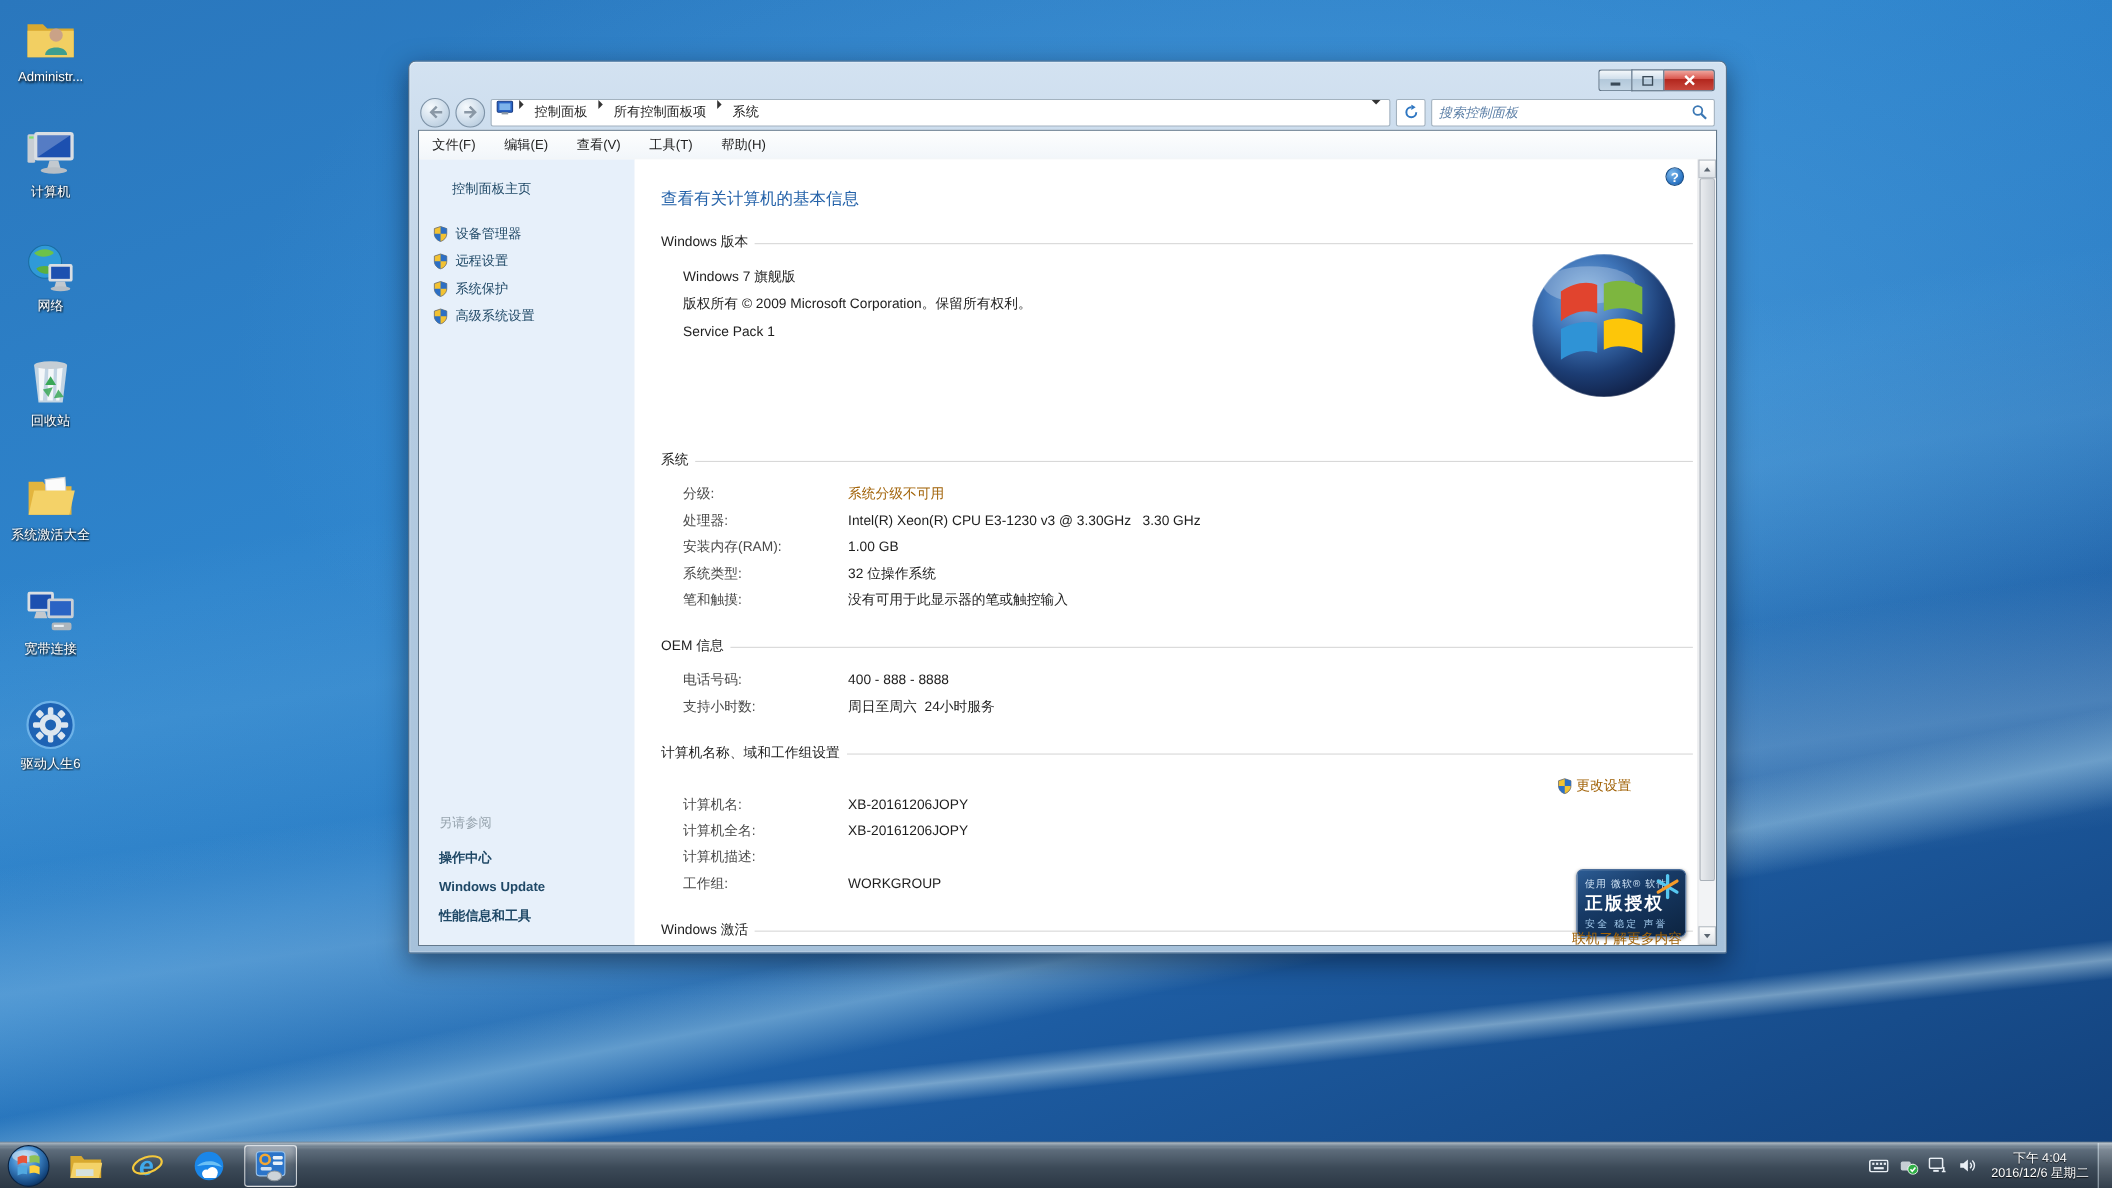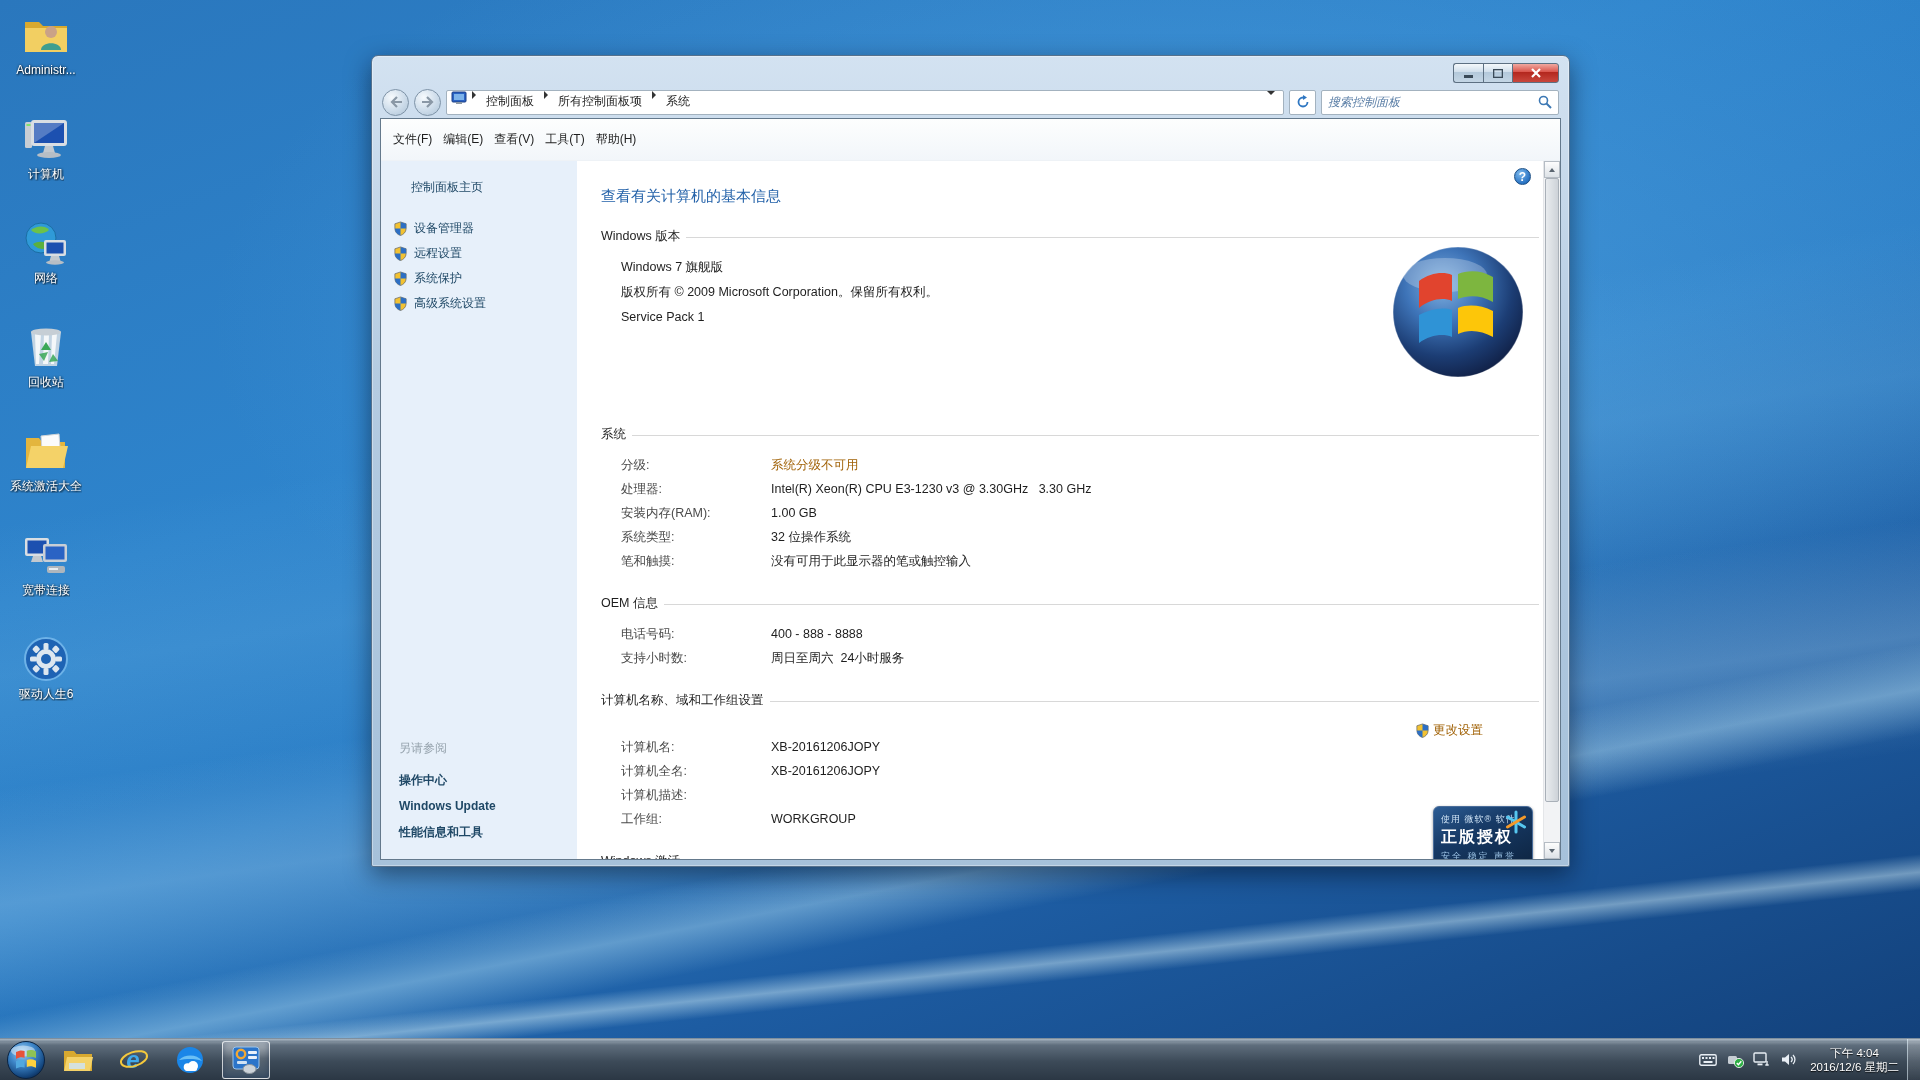--- a/index.html
+++ b/index.html
@@ -52,29 +52,29 @@
     display:flex; align-items:center; justify-content:center; cursor:pointer; }
   .crumb-box { flex:1; height:25px; background:#fff; border:1px solid #a3b2bf; border-radius:2px;
     display:flex; align-items:flex-start; padding:0 4px; }
   .crumb-arrow { width:0; height:0; border-left:4px solid #333; border-top:4px solid transparent;
     border-bottom:4px solid transparent; margin:0 5px; }
   .crumb { font-size:12px; color:#1e1e1e; padding:2px 5px; cursor:pointer; white-space:nowrap; }
   .crumb-dd { margin-left:auto; width:16px; display:flex; justify-content:center; cursor:pointer; }
   .dd-tri { width:0; height:0; border-top:4px solid #333; border-left:4px solid transparent; border-right:4px solid transparent; }
   .refresh-btn { width:27px; height:25px; background:#fff; border:1px solid #a3b2bf; border-radius:2px;
     display:flex; align-items:center; justify-content:center; cursor:pointer; flex:0 0 auto; }
-  .search-box { width:238px; height:25px; background:#fff; border:1px solid #a3b2bf; border-radius:2px;
+  .search-box { width:258px; height:25px; background:#fff; border:1px solid #a3b2bf; border-radius:2px;
     display:flex; align-items:center; padding:0 6px; flex:0 0 auto; }
   .search-box input { flex:1; border:none; outline:none; font-size:12px; font-style:italic; color:#33516e;
     font-family:"Liberation Sans","DejaVu Sans",sans-serif; }
   .search-box input::placeholder { color:#5a7ea6; font-style:italic; }
 
   .client { height:742px; background:#fff; border:1px solid #64798c; display:flex; flex-direction:column; }
-  .menubar { height:42px; background:linear-gradient(#fdfefe,#f2f6fa); display:flex; align-items:center;
-    padding-left:12px; gap:11px; border-bottom:1px solid #eef2f6; }
+  .menubar { height:26px; background:linear-gradient(#fdfefe,#f2f6fa); display:flex; align-items:center;
+    padding-left:12px; gap:26px; border-bottom:1px solid #eef2f6; }
   .menu-item { font-size:12px; color:#1e1e1e; cursor:pointer; }
 
   .bodyrow { flex:1; display:flex; min-height:0; }
 
   
   .sidebar { width:196px; background:#e7f0fa; padding:14px 0 14px 12px; display:flex; flex-direction:column; font-size:12px; }
   .sb-home { color:#1f4866; margin:4px 0 20px 18px; cursor:pointer; }
   .sb-task { display:flex; align-items:center; height:25px; color:#1f4866; cursor:pointer; }
   .sb-task svg { margin-right:6px; flex:0 0 auto; }
   .sb-spacer { flex:1; }

